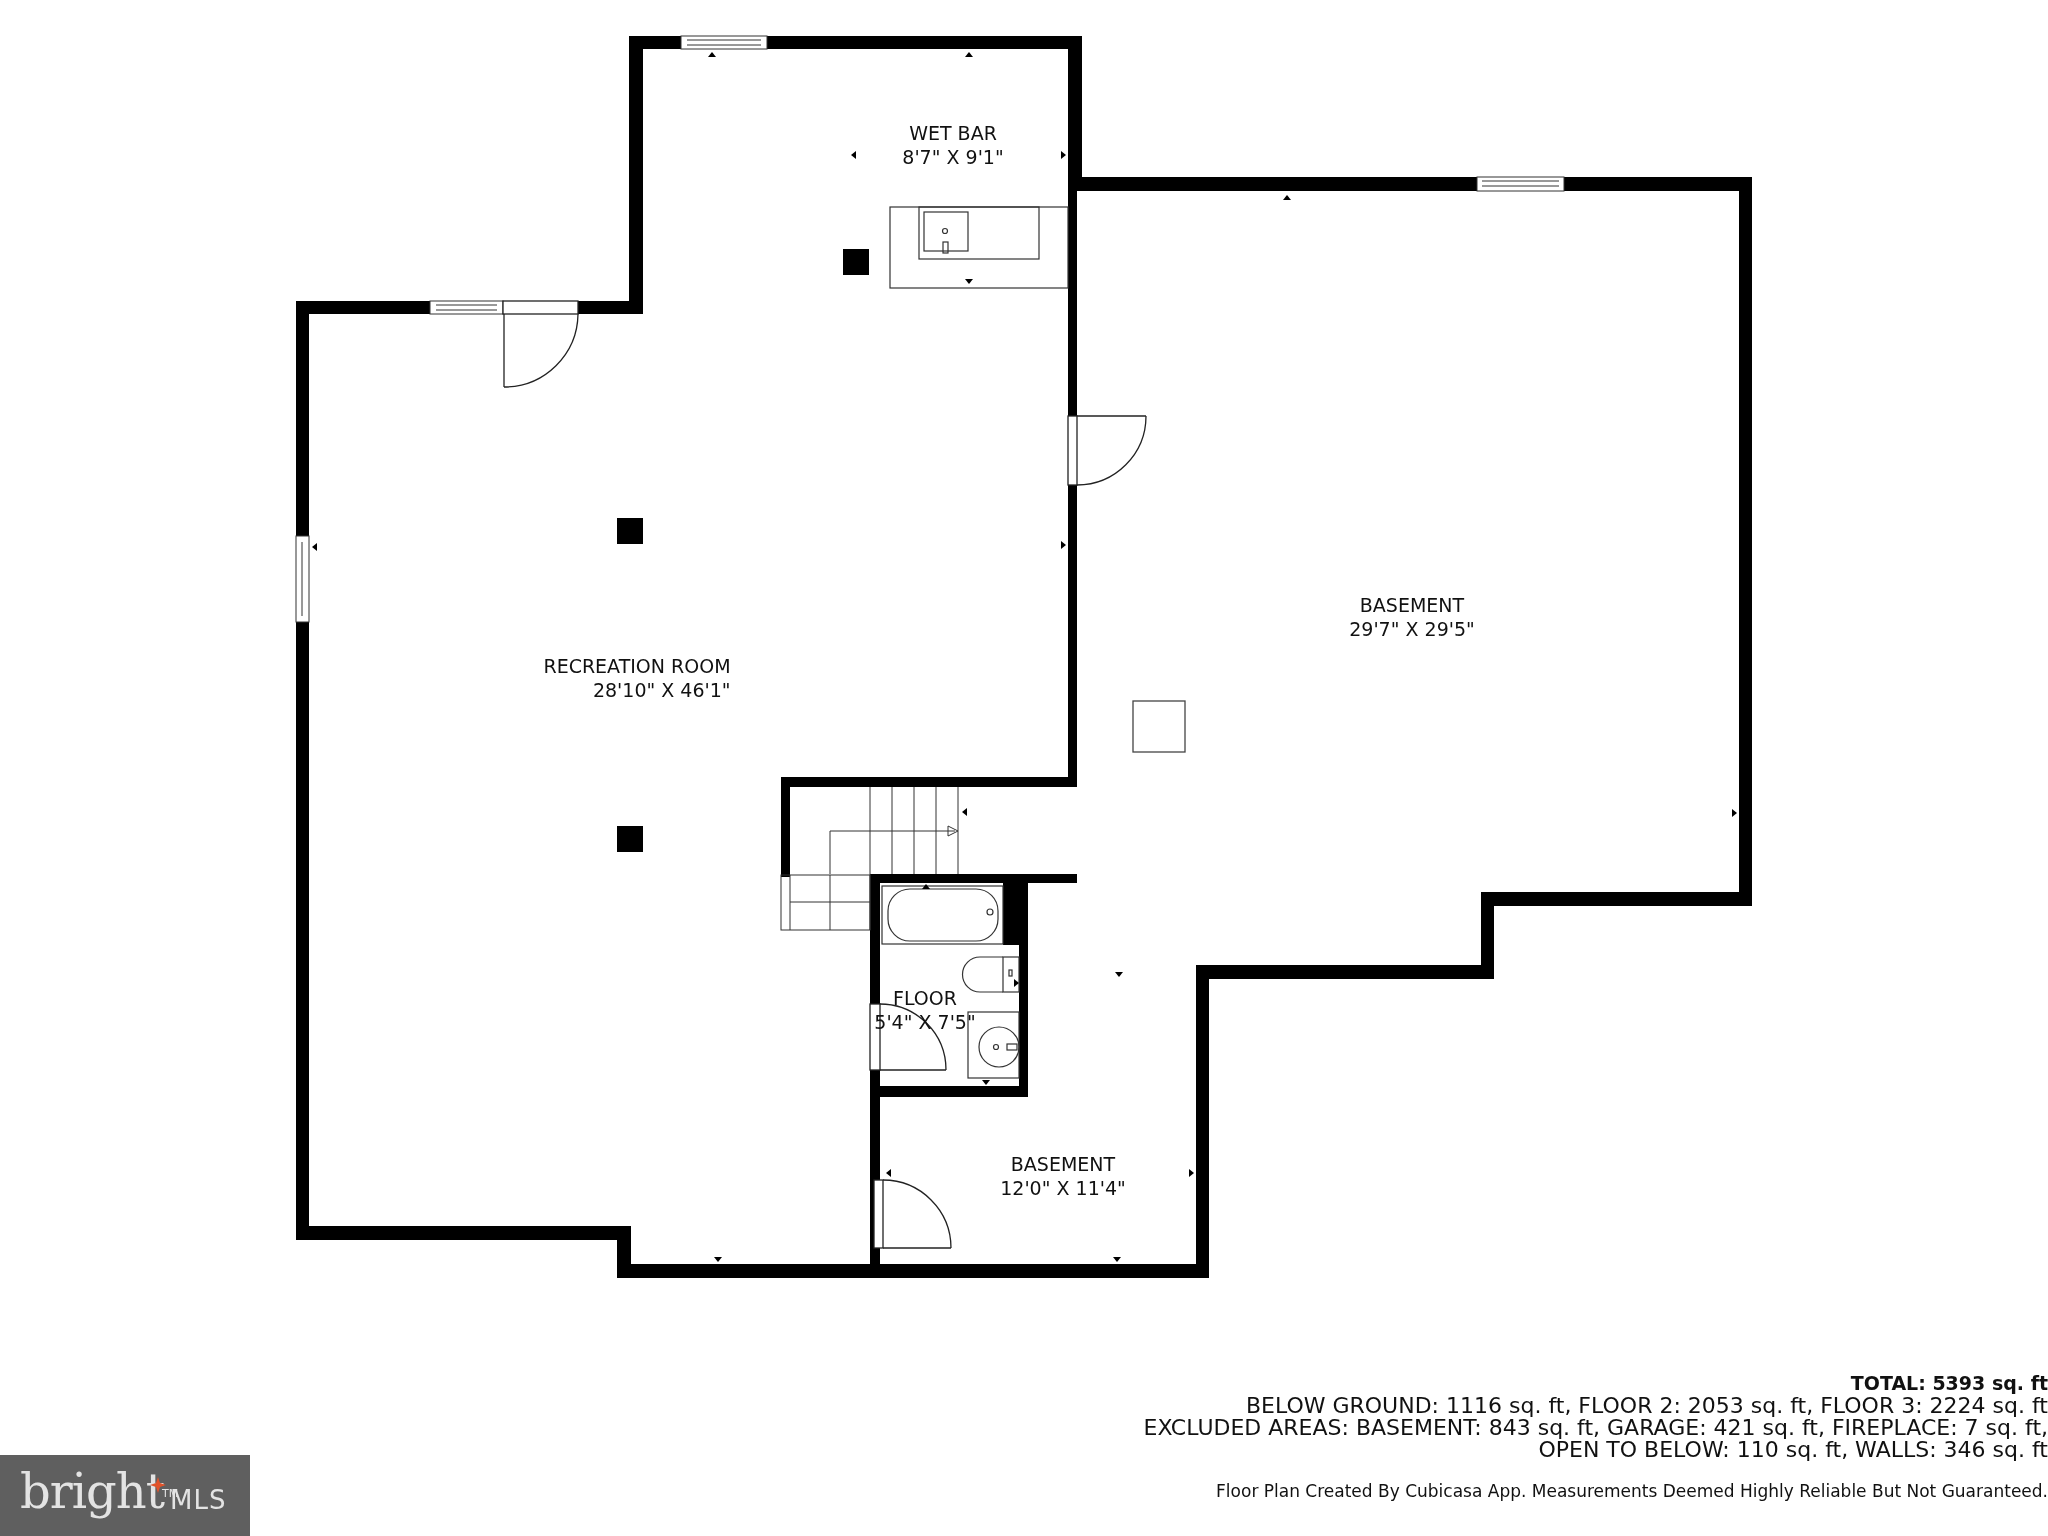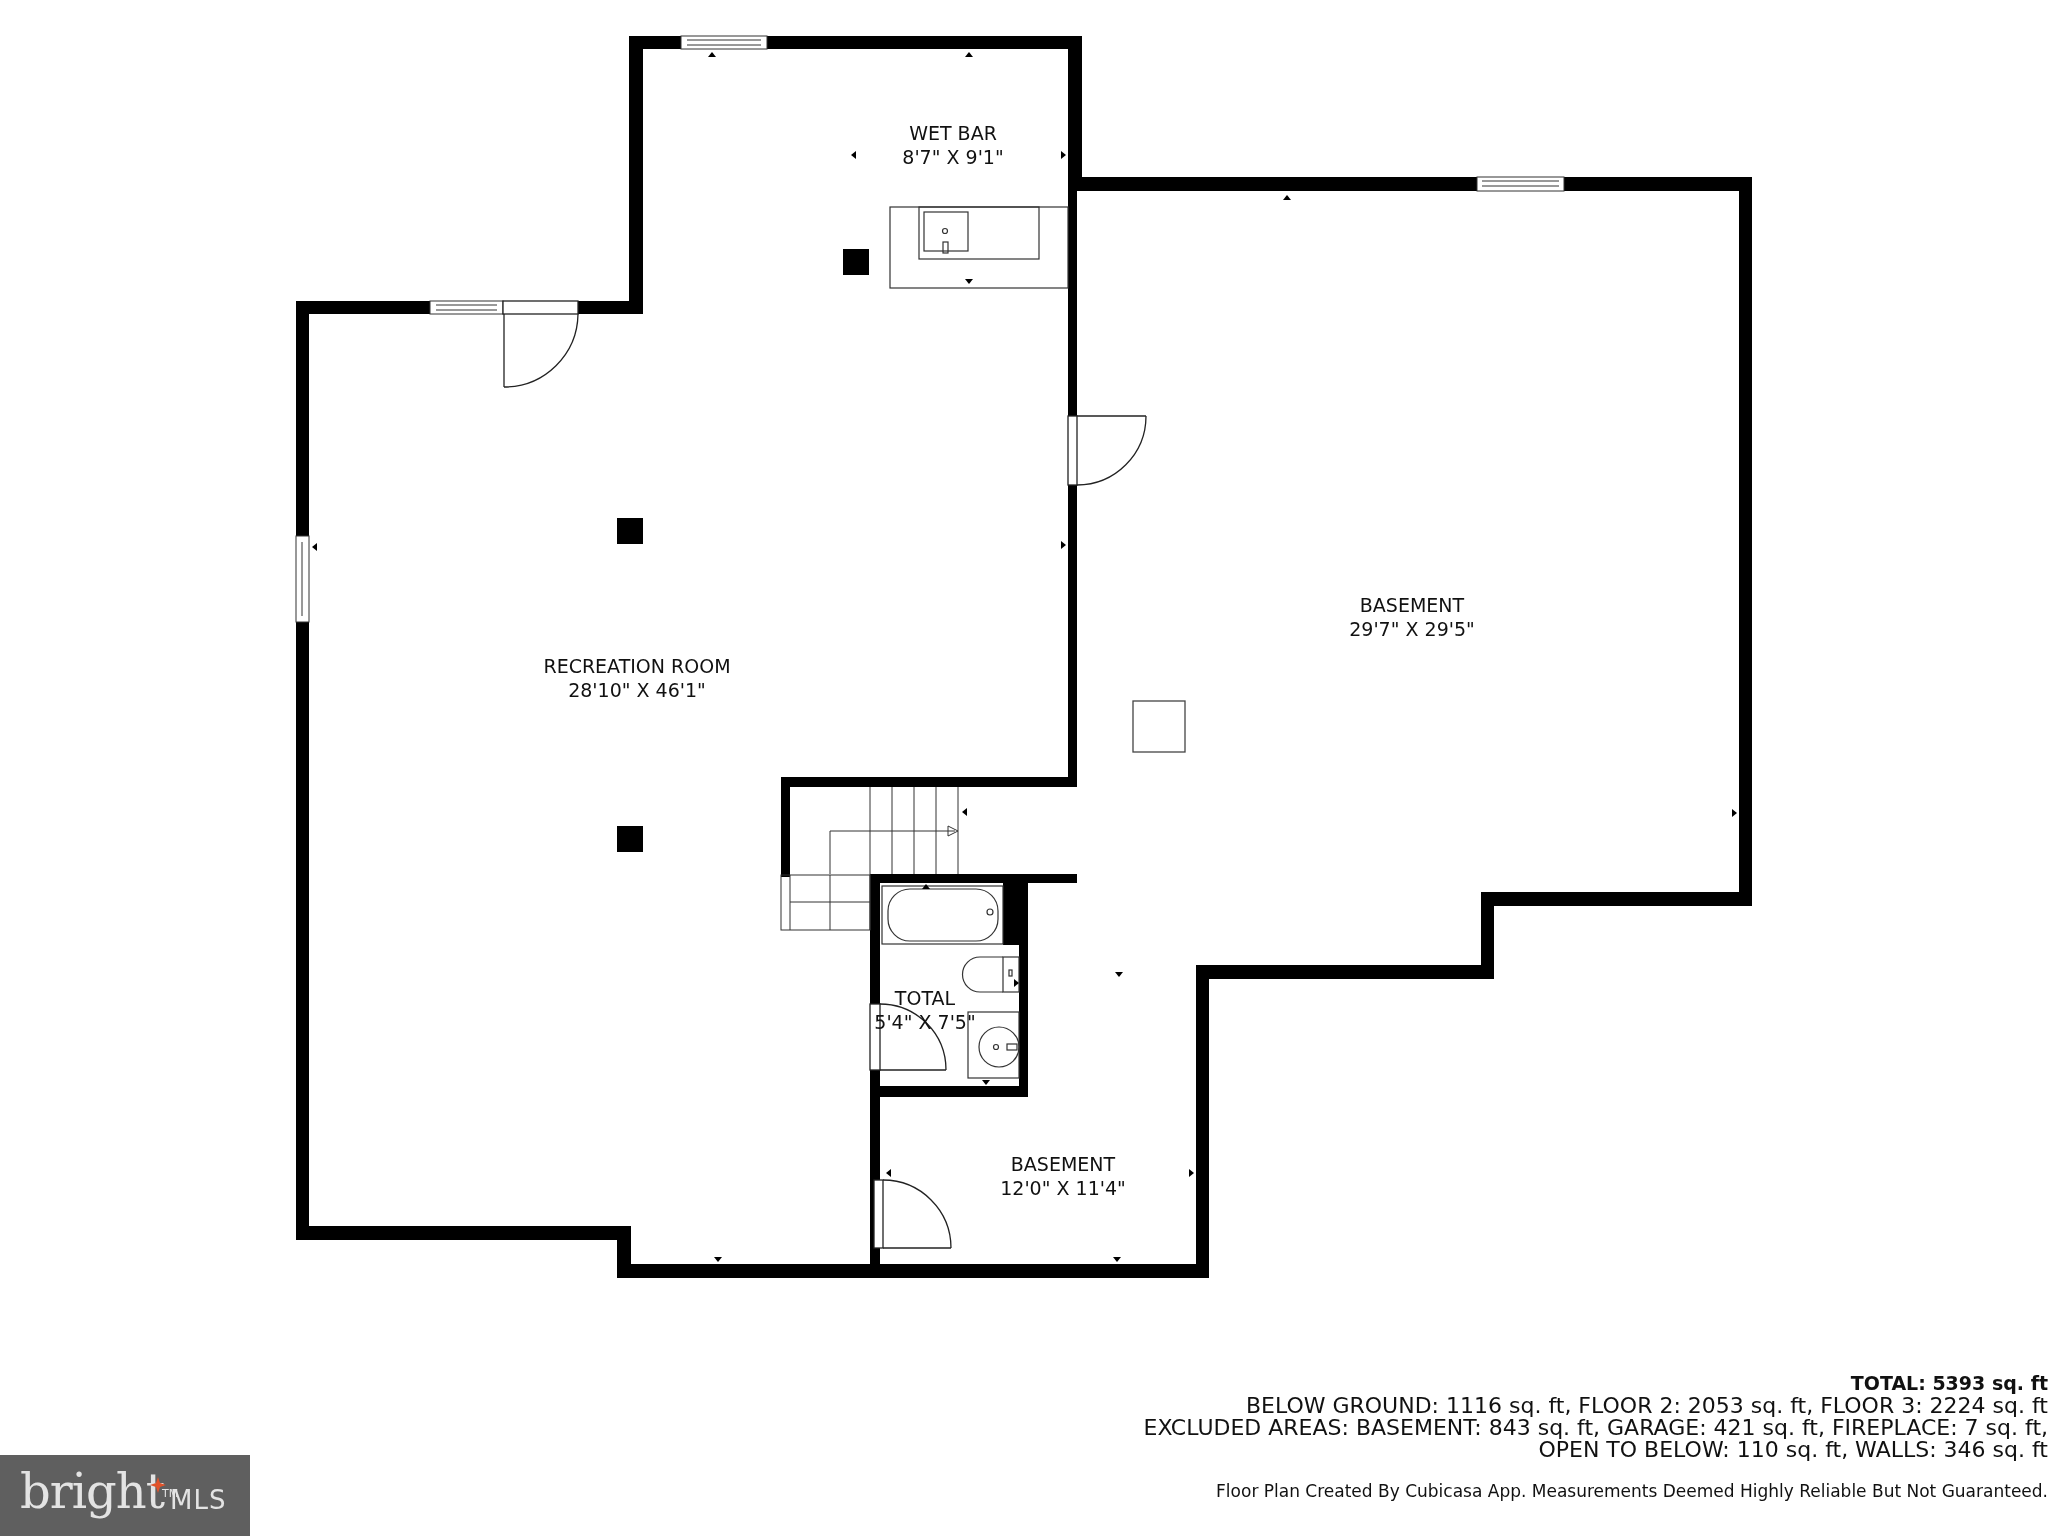--- a/index.html
+++ b/index.html
@@ -161,30 +161,30 @@
       <path d="M1194 1173 l-5 -4 v8z"></path>
     <path d="M718 1262 l-4 -5 h8z"></path>
       <path d="M1117 1262 l-4 -5 h8z"></path>
   </g>
 </svg>
 
 <div class="lbl" style="left:953px; top:129px;">
   <div>WET BAR</div>
   <div>8'7" X 9'1"</div>
 </div>
-<div class="lbl" style="left:637px; top:662px;">
+<div class="lbl" style="left:637px; top:662px;text-align:right;">
   <div>RECREATION ROOM</div>
   <div>28'10" X 46'1"</div>
 </div>
 <div class="lbl" style="left:1412px; top:601px;">
   <div>BASEMENT</div>
   <div>29'7" X 29'5"</div>
 </div>
 <div class="lbl" style="left:925px; top:994px;">
-  <div>TOTAL</div>
+  <div>FLOOR</div>
   <div>5'4" X 7'5"</div>
 </div>
 <div class="lbl" style="left:1063px; top:1160px;">
   <div>BASEMENT</div>
   <div>12'0" X 11'4"</div>
 </div>
 
 <div class="footer f-total">TOTAL: 5393 sq. ft</div>
 <div class="footer f-line f1">BELOW GROUND: 1116 sq. ft, FLOOR 2: 2053 sq. ft, FLOOR 3: 2224 sq. ft</div>
 <div class="footer f-line f2">EXCLUDED AREAS: BASEMENT: 843 sq. ft, GARAGE: 421 sq. ft, FIREPLACE: 7 sq. ft,</div>

